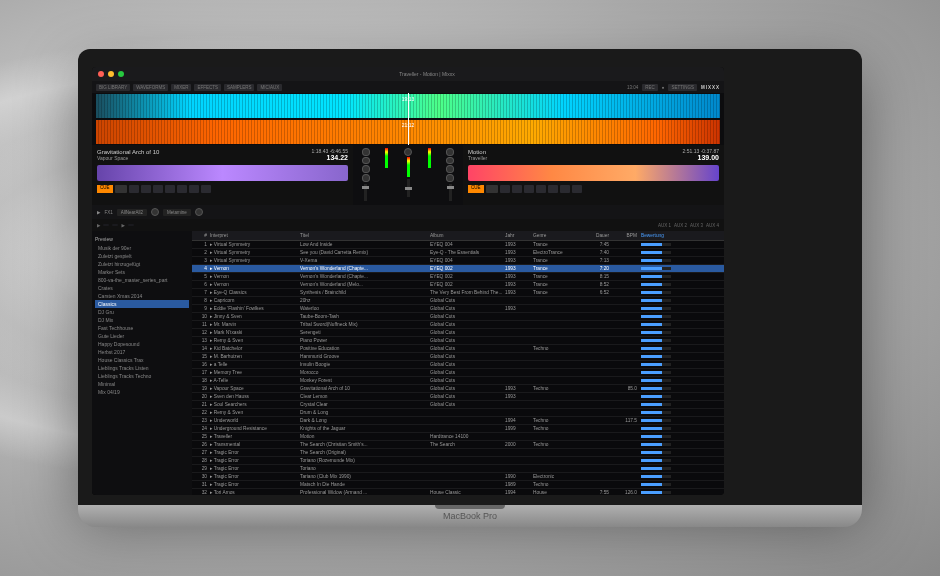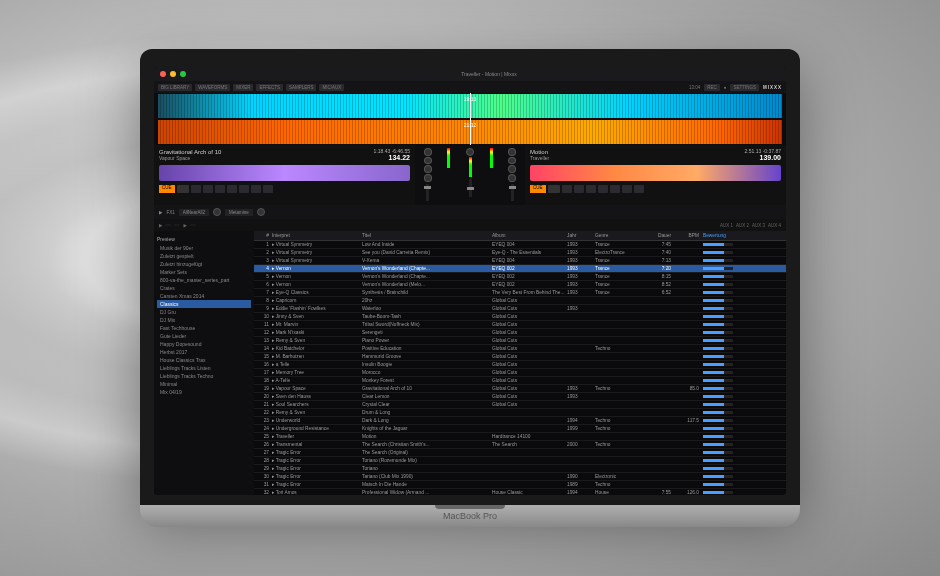--- a/index.html
+++ b/index.html
@@ -1,18 +1,18 @@
 <!DOCTYPE html>
 <html><head>
 <meta charset="utf-8">
 <style>
 *{margin:0;padding:0;box-sizing:border-box;font-family:Arial,sans-serif}
 body{width:940px;height:576px;background:radial-gradient(ellipse at 30% 40%,#e8e8e8 0%,#c8c8c8 30%,#a8a8a8 60%,#888 100%);overflow:hidden;position:relative}
 .swirl{position:absolute;inset:0;background:radial-gradient(ellipse 80% 60% at 25% 45%,transparent 0%,rgba(255,255,255,.3) 20%,transparent 25%,rgba(180,180,180,.4) 35%,transparent 45%,rgba(255,255,255,.3) 55%,transparent 65%)}
-.laptop{position:absolute;left:50%;top:50%;transform:translate(-50%,-50%);width:660px}
+.laptop{position:absolute;left:50%;top:50%;transform:translate(-50%,-50%);width:784px}
 .screen-bezel{background:#1a1a1a;border-radius:12px 12px 0 0;padding:18px 14px 10px;box-shadow:0 20px 60px rgba(0,0,0,.4)}
 .screen{background:#0a0a0c;border-radius:4px;width:632px;height:428px;overflow:hidden;font-size:5px;color:#999}
 .base{background:linear-gradient(#b0b0b0,#888);height:22px;border-radius:0 0 18px 18px;display:flex;align-items:center;justify-content:center;color:#555;font-size:9px;position:relative}
 .notch{position:absolute;top:0;left:50%;transform:translateX(-50%);width:70px;height:4px;background:#666;border-radius:0 0 6px 6px}
 .traffic{display:flex;gap:4px;padding:4px 6px}
 .traffic span{width:6px;height:6px;border-radius:50%}
 .tl-r{background:#ff5f56}.tl-y{background:#ffbd2e}.tl-g{background:#27c93f}
 .titlebar{display:flex;align-items:center;background:#1a1a1c;height:14px;font-size:5px}
 .titlebar .title{flex:1;text-align:center;color:#888}
 .toolbar{display:flex;align-items:center;background:#141416;height:12px;padding:0 4px;gap:3px;font-size:4.5px;color:#777}

